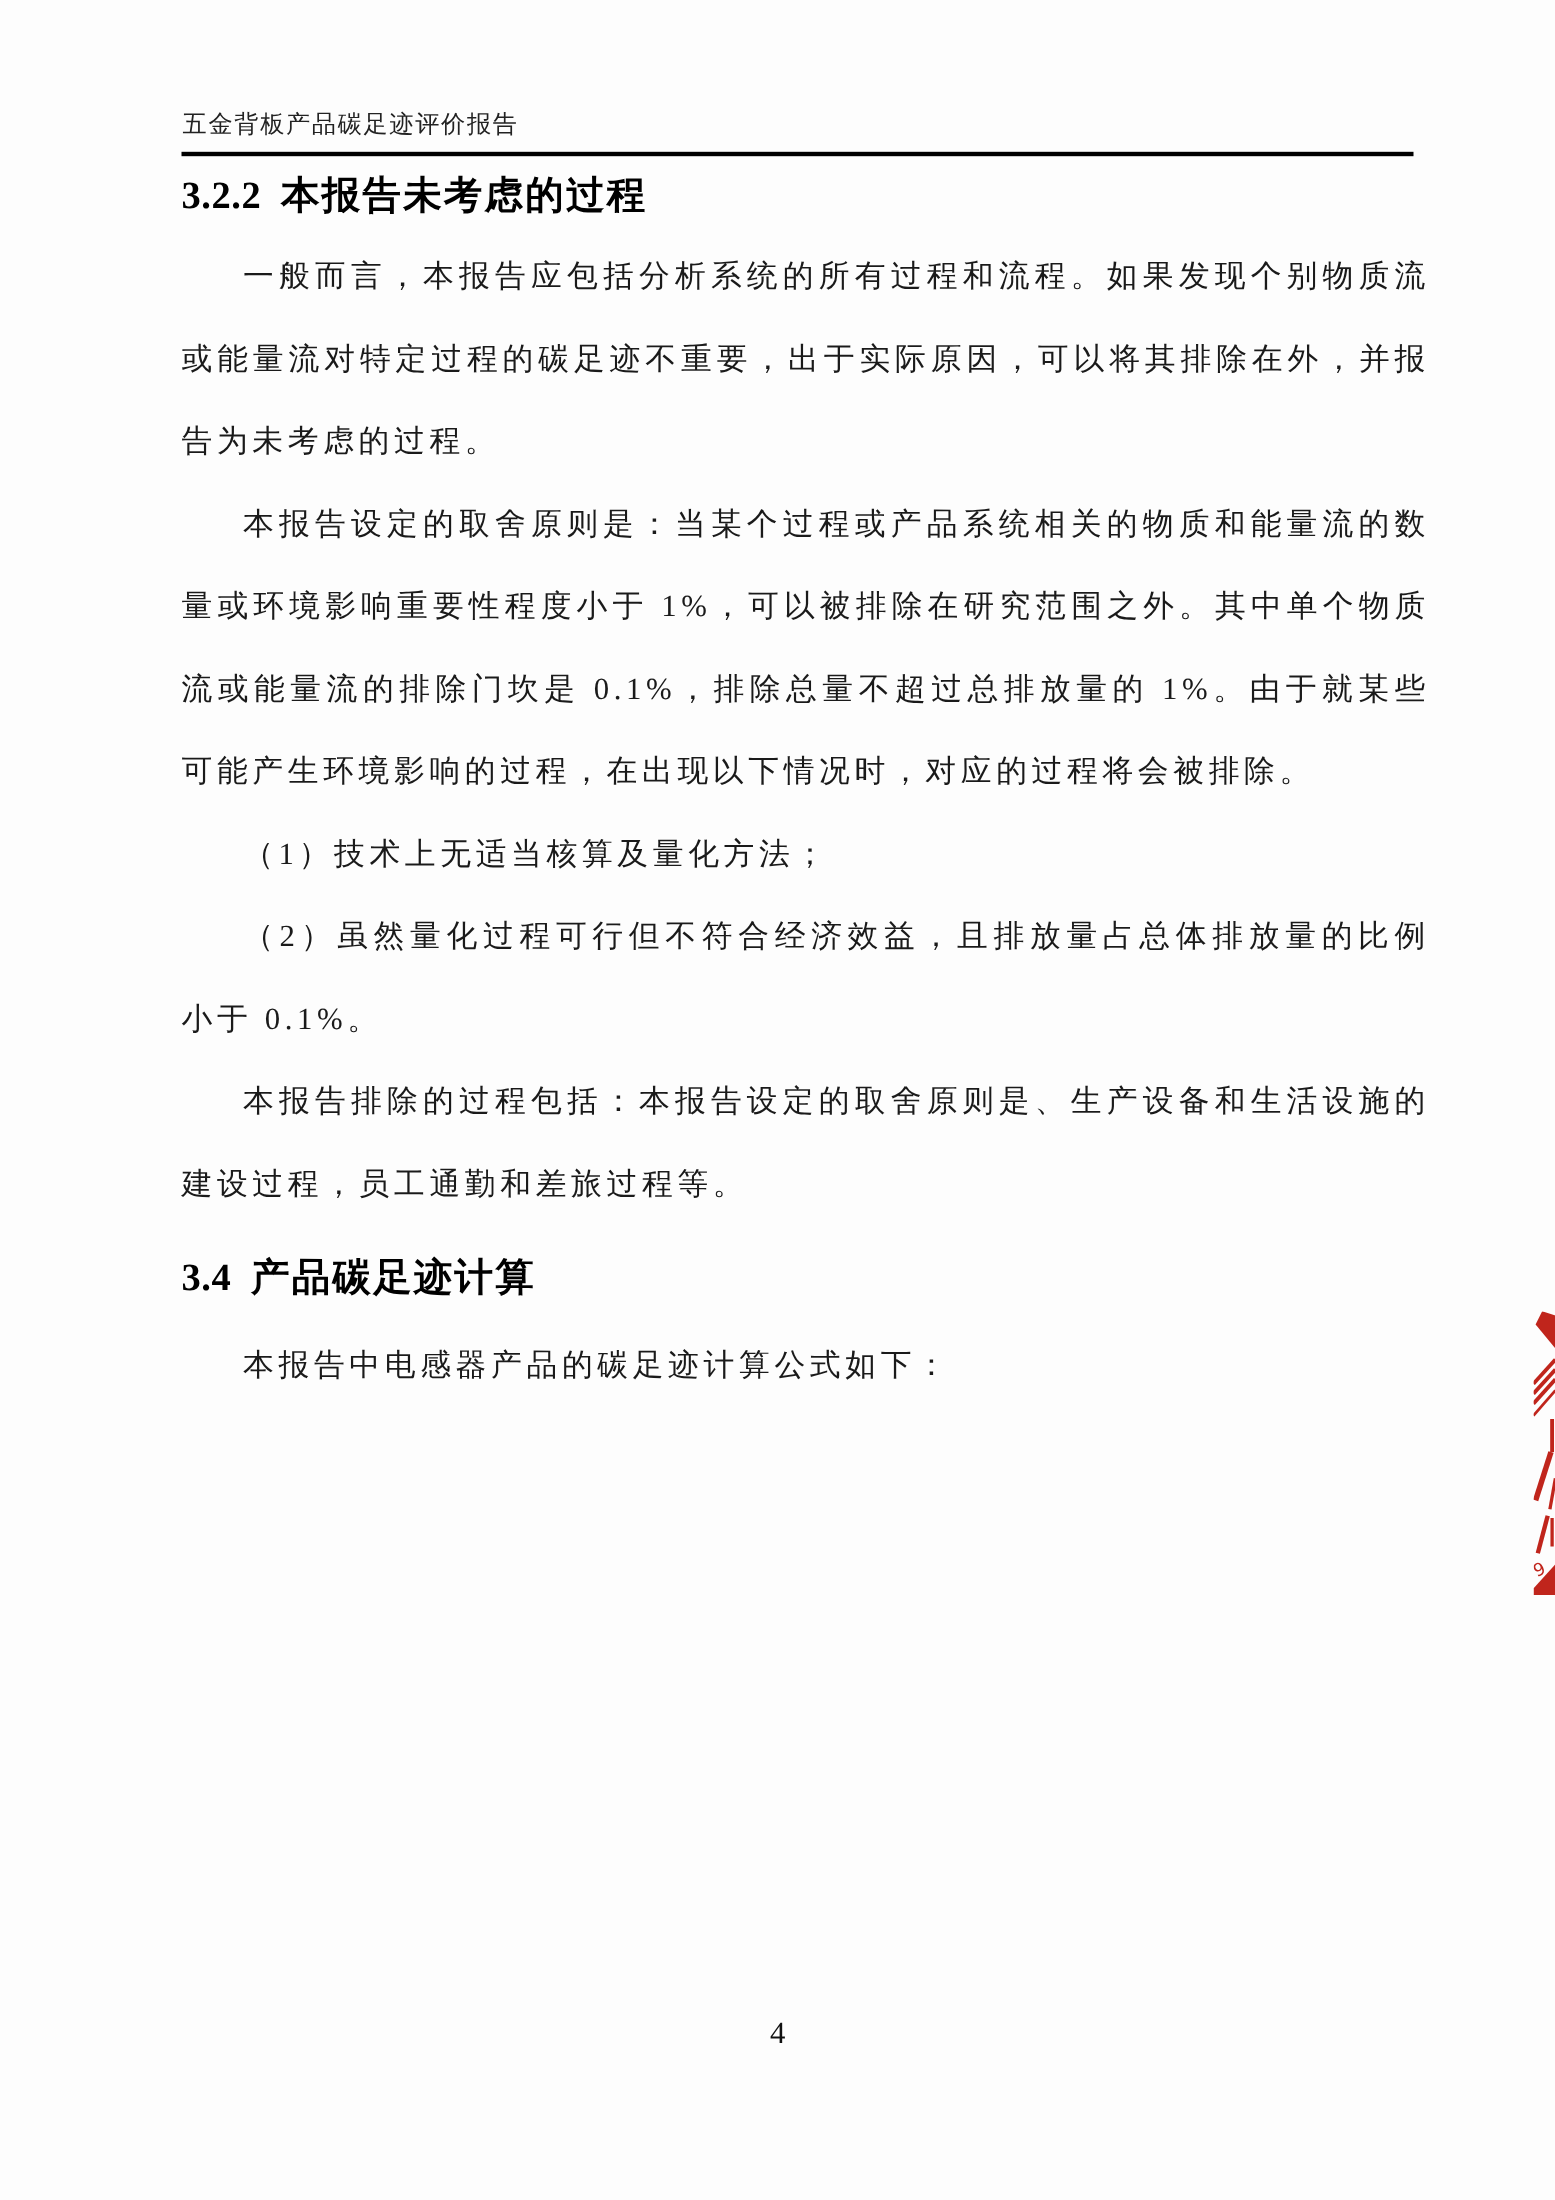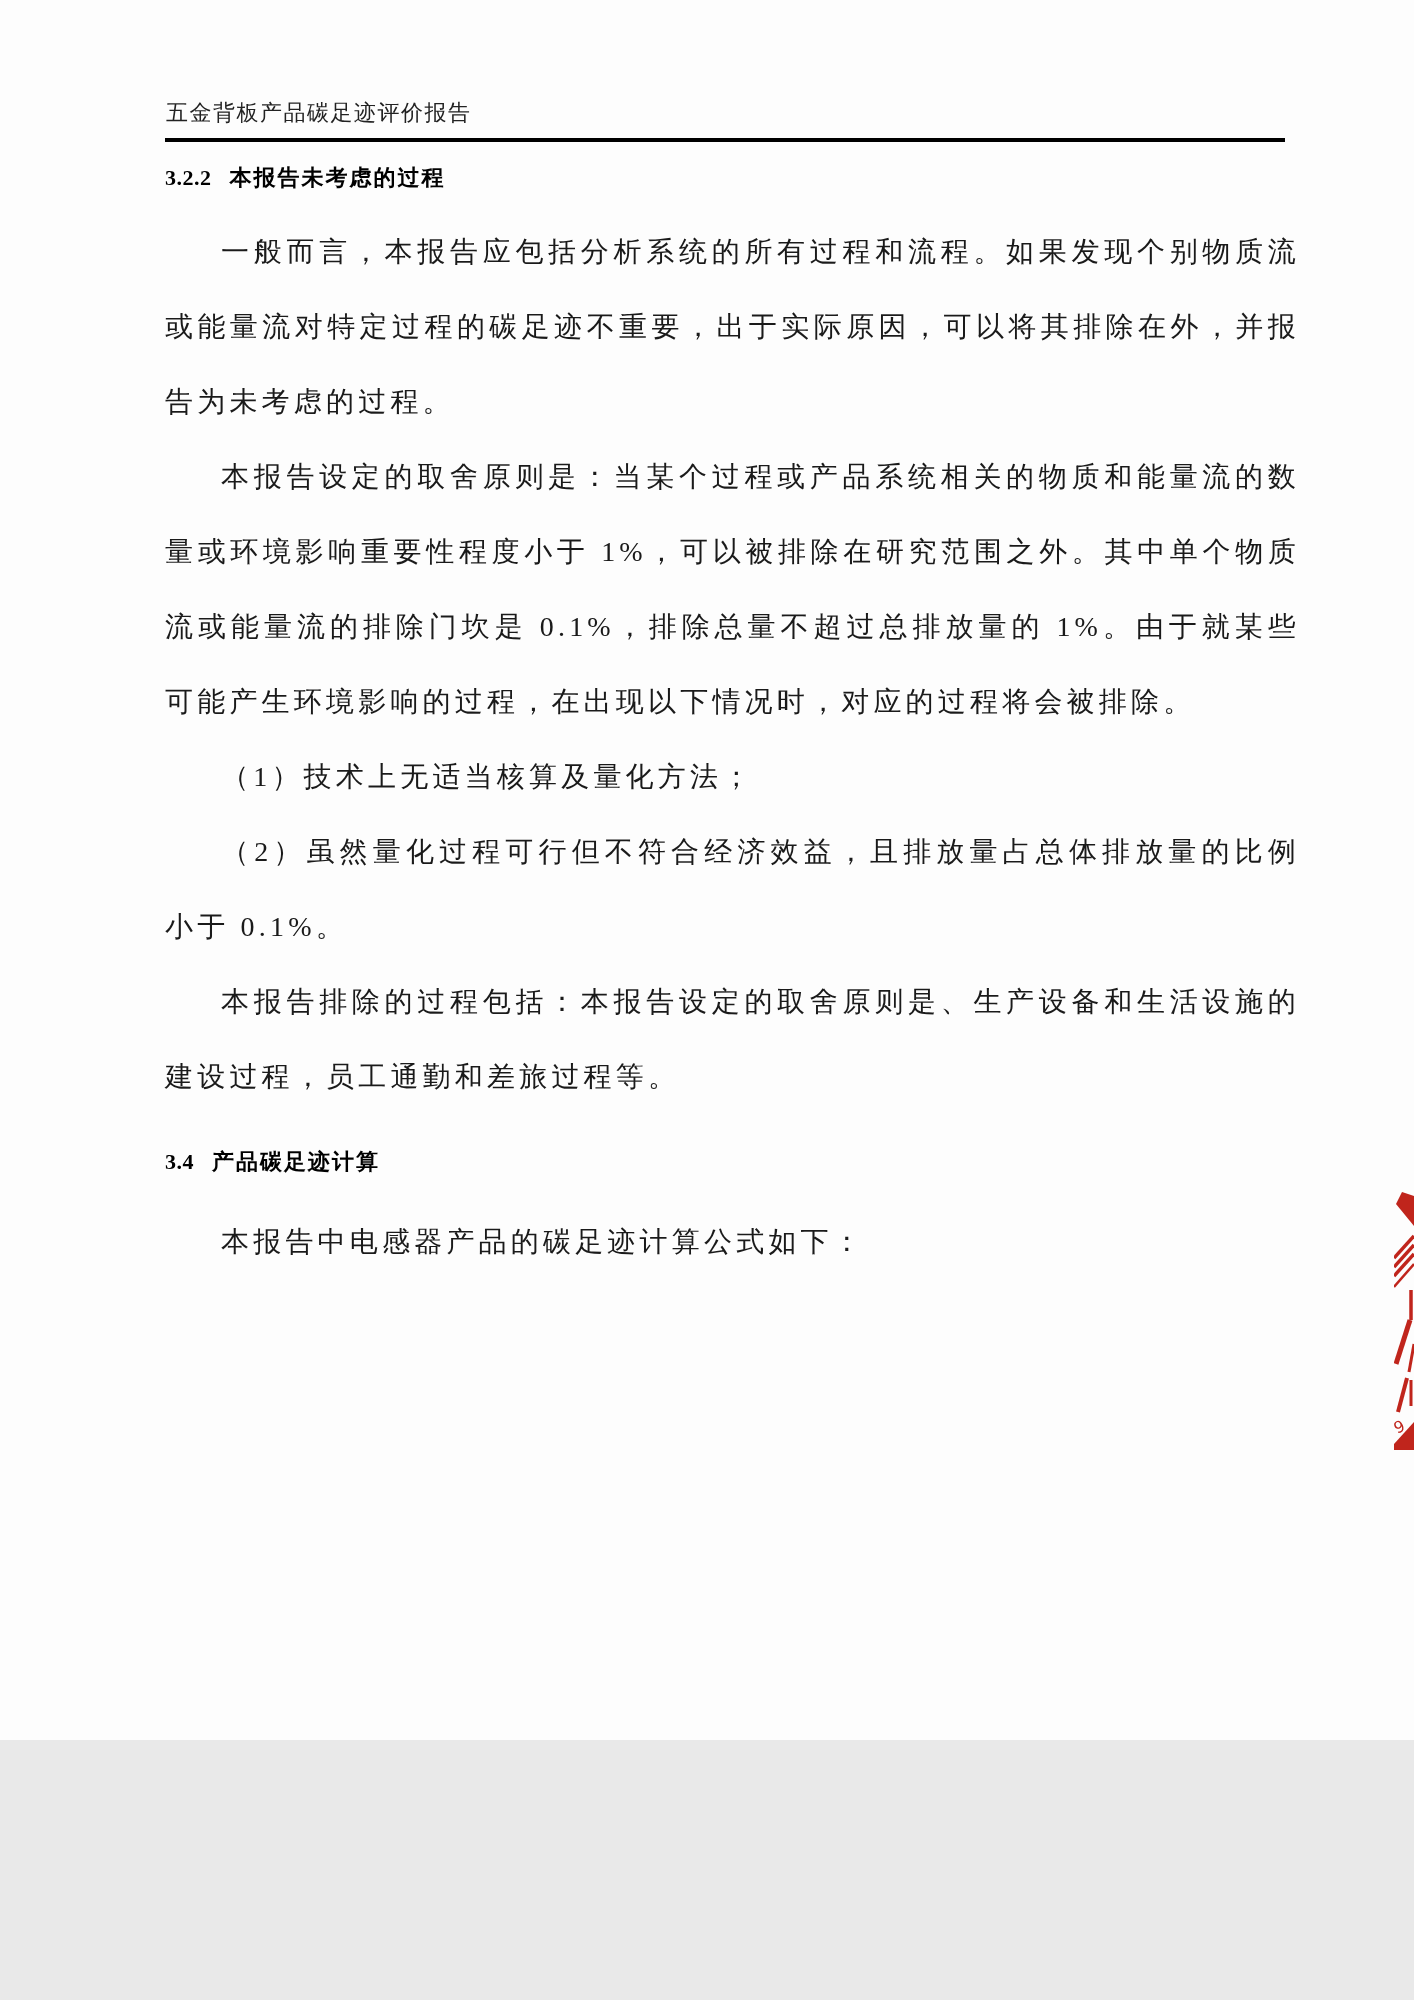--- a/index.html
+++ b/index.html
@@ -1,19 +1,19 @@
 <!DOCTYPE html>
 <html lang="zh"><head>
 <meta charset="utf-8">
 <style>
   html, body { margin: 0; padding: 0; background: #e9e9e9; }
   .page {
     position: relative;
     width: 1414px;
-    height: 1740px;
+    height: 2000px;
     margin: 0 auto;
     background: #fdfdfd;
     overflow: hidden;
     font-family: "Liberation Serif", "DejaVu Serif", serif;
     color: #1a1a1a;
   }
   .running-header {
     position: absolute;
     left: 166px;
     top: 98px;
@@ -29,21 +29,21 @@
     height: 0;
     border-top: 4px solid #000;
   }
   .content {
     position: absolute;
     left: 165px;
     top: 145px;
     width: 1135px;
   }
   .sec-heading {
-    font-size: 22px;
+    font-size: 35px;
     font-weight: 700;
     letter-spacing: 2px;
     line-height: 44px;
     color: #000;
   }
   .sec-heading .sec-num { margin-right: 18px; letter-spacing: 0.5px; }
   .h-322 { margin: 11px 0 0 0; }
   .h-33  { margin: 29px 0 0 0; }
   .h-34  { margin: 26px 0 0 0; }
   .para {

